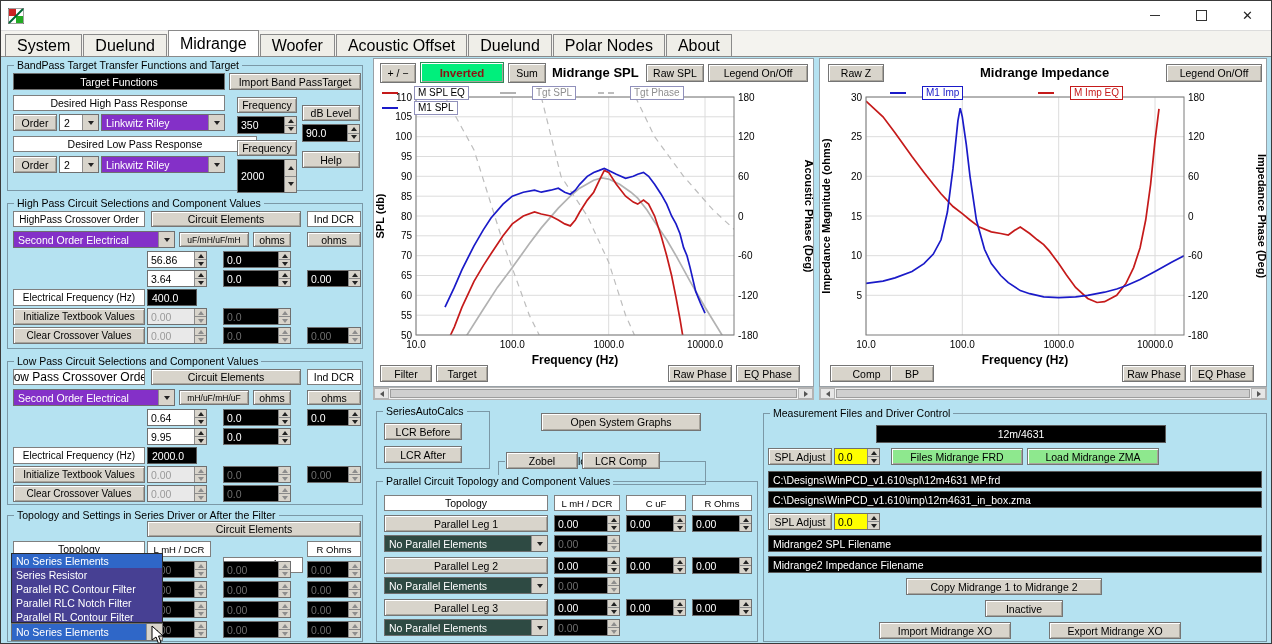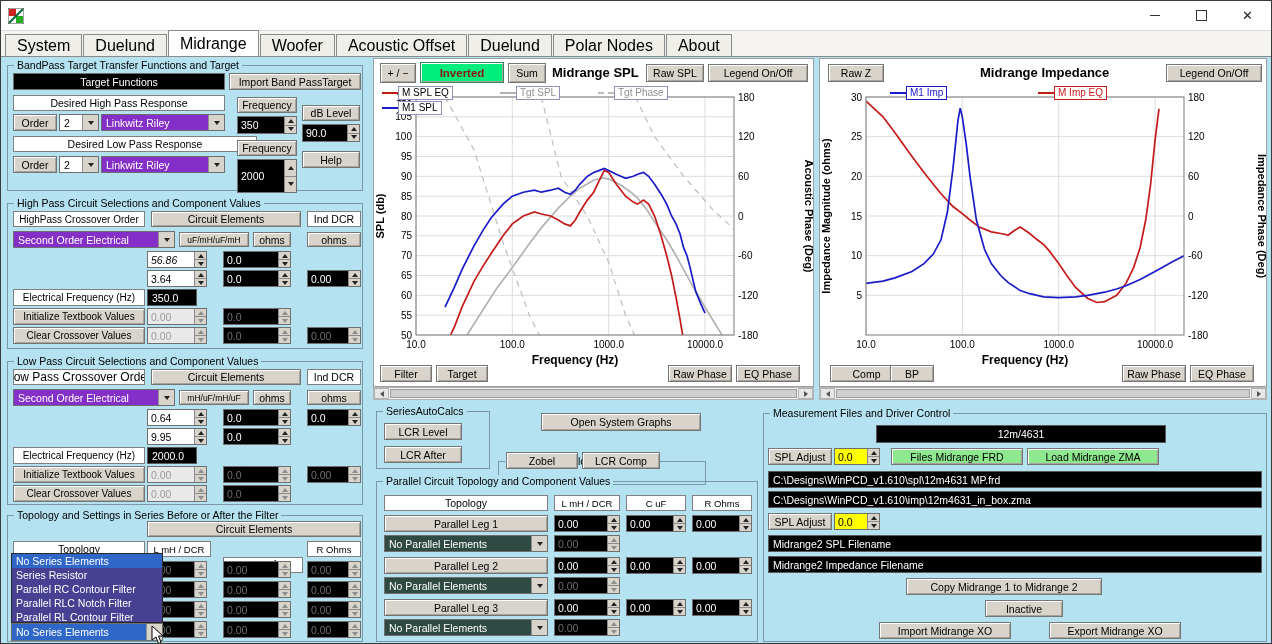--- a/index.html
+++ b/index.html
@@ -42,21 +42,21 @@
   .sarr:first-child{border-bottom:1px solid #8a8a8a}
   .tu{width:0;height:0;border-left:3px solid transparent;border-right:3px solid transparent;border-bottom:4px solid #222}
   .td{width:0;height:0;border-left:3px solid transparent;border-right:3px solid transparent;border-top:4px solid #222}
   .spin.dim .tu{border-bottom-color:#8d8d8d}
   .spin.dim .td{border-top-color:#8d8d8d}
   .droplist{background:#474093;border:1px solid #2a2a2a;z-index:30}
   .dli{height:14px;line-height:14px;color:#fff;font-size:10.5px;padding:0 4px;white-space:nowrap;overflow:hidden}
   .dli.sel{background:#2f67c8}
   .chartbox{background:#fff;border:1px solid #98a0a6}
   .ctitle{font-size:13px;font-weight:bold;white-space:nowrap}
-  .legend-item{position:absolute;display:flex;align-items:center;gap:0;z-index:5}
+  .legend-item{position:absolute;display:flex;align-items:center;gap:16px;z-index:5}
   .lsample{width:16px;height:0;border-top:2px solid #333}
   .lsample.dashed{border-top-style:dashed}
   .lbox{border:1px solid #9090bb;background:#fff;font-size:10px;padding:0 3px;line-height:12px;white-space:nowrap}
   .hscroll{background:#f1f1f1;border:1px solid #b3b3b3;display:flex}
   .harr{width:13px;display:flex;align-items:center;justify-content:center;background:#e6e6e6;border:1px solid #b3b3b3}
   .hthumb{flex:1;background:#cfcfcf;border:1px solid #9d9d9d;margin:1px}
   .tl{width:0;height:0;border-top:3.5px solid transparent;border-bottom:3.5px solid transparent;border-right:4px solid #555}
   .tr{width:0;height:0;border-top:3.5px solid transparent;border-bottom:3.5px solid transparent;border-left:4px solid #555}
   .small9{font-size:8.5px}
   svg text{font-family:"Liberation Sans",sans-serif}
@@ -173,21 +173,21 @@
 <div class="abs combo" style="left:12px;top:230px;width:162px;height:17px">
   <span class="cval purple">Second Order Electrical</span>
     <span class="carr">
       <i class="td"></i>
     </span>
 </div>
 <div class="abs btn small9" style="left:178px;top:231px;width:70px;height:15px">uF/mH/uF/mH</div>
 <div class="abs btn" style="left:252px;top:231px;width:38px;height:15px">ohms</div>
 <div class="abs btn" style="left:306px;top:231px;width:54px;height:15px">ohms</div>
 <div class="abs wlabel" style="left:12px;top:288px;width:132px;height:17px;font-size:10px">Electrical Frequency (Hz)</div>
-<div class="abs bfield" style="left:146px;top:288px;width:50px;height:17px">350.0</div>
+<div class="abs bfield" style="left:146px;top:288px;width:50px;height:17px">400.0</div>
 <div class="abs btn" style="left:12px;top:307px;width:132px;height:17px;font-size:10px">Initialize Textbook Values</div>
 <div class="abs btn" style="left:12px;top:326px;width:132px;height:17px;font-size:10px">Clear Crossover Values</div>
 
 <div class="abs grp" style="left:6px;top:360px;width:356px;height:144px">
   <span class="gtitle">Low Pass Circuit Selections and Component Values</span>
 </div>
 <div class="abs wlabel" style="left:12px;top:368px;width:132px;height:16px;font-size:12px">Low Pass Crossover Order</div>
 <div class="abs btn" style="left:150px;top:368px;width:150px;height:16px">Circuit Elements</div>
 <div class="abs wlabel" style="left:306px;top:368px;width:54px;height:16px">Ind DCR</div>
 <div class="abs combo" style="left:12px;top:388px;width:162px;height:17px">
@@ -198,21 +198,21 @@
 </div>
 <div class="abs btn small9" style="left:178px;top:389px;width:70px;height:15px">mH/uF/mH/uF</div>
 <div class="abs btn" style="left:252px;top:389px;width:38px;height:15px">ohms</div>
 <div class="abs btn" style="left:306px;top:389px;width:54px;height:15px">ohms</div>
 <div class="abs wlabel" style="left:12px;top:446px;width:132px;height:17px;font-size:10px">Electrical Frequency (Hz)</div>
 <div class="abs bfield" style="left:146px;top:446px;width:50px;height:17px">2000.0</div>
 <div class="abs btn" style="left:12px;top:465px;width:132px;height:17px;font-size:10px">Initialize Textbook Values</div>
 <div class="abs btn" style="left:12px;top:484px;width:132px;height:17px;font-size:10px">Clear Crossover Values</div>
 
 <div class="abs grp" style="left:6px;top:514px;width:356px;height:127px">
-  <span class="gtitle">Topology and Settings in Series Before or After the Filter</span>
+  <span class="gtitle">Topology and Settings in Series Driver or After the Filter</span>
 </div>
 <div class="abs btn" style="left:146px;top:520px;width:214px;height:16px">Circuit Elements</div>
 <div class="abs wlabel" style="left:12px;top:540px;width:132px;height:16px">Topology</div>
 <div class="abs wlabel" style="left:146px;top:540px;width:64px;height:16px;font-size:9.5px">L mH / DCR</div>
 <div class="abs wlabel" style="left:222px;top:556px;width:80px;height:16px;font-size:15px">C uF / R</div>
 <div class="abs wlabel" style="left:306px;top:540px;width:54px;height:16px;font-size:9.5px">R Ohms</div>
 <div class="abs droplist" id="droplist" style="left:10px;top:552px;width:152px;height:70px">
     <div class="dli sel">No Series Elements</div>
     <div class="dli">Series Resistor</div>
     <div class="dli">Parallel RC Contour Filter</div>
@@ -396,21 +396,21 @@
     </span>
   <span class="hthumb"></span>
   <span class="harr">
       <i class="tr"></i>
     </span>
 </div>
 
 <div class="abs grp" style="left:375px;top:410px;width:114px;height:58px">
   <span class="gtitle" style="background:#b5e2f1">SeriesAutoCalcs</span>
 </div>
-<div class="abs btn" style="left:383px;top:422px;width:78px;height:17px">LCR Level</div>
+<div class="abs btn" style="left:383px;top:422px;width:78px;height:17px">LCR Before</div>
 <div class="abs btn" style="left:383px;top:445px;width:78px;height:17px">LCR After</div>
 <div class="abs btn" style="left:540px;top:412px;width:160px;height:18px">Open System Graphs</div>
 <div class="abs grp" style="left:497px;top:460px;width:208px;height:24px">
   <span class="gtitle">ParallelAutoCalcs</span>
 </div>
 <div class="abs btn" style="left:505px;top:451px;width:72px;height:17px">Zobel</div>
 <div class="abs btn" style="left:581px;top:451px;width:78px;height:17px">LCR Comp</div>
 
 <div class="abs grp" style="left:375px;top:480px;width:382px;height:161px">
   <span class="gtitle">Parallel Circuit Topology and Component Values</span>
@@ -452,21 +452,21 @@
       </span>
     </span>
   </div>
 <div class="abs bfield" style="left:767px;top:534px;width:494px;height:17px">Midrange2 SPL Filename</div>
 <div class="abs bfield" style="left:767px;top:555px;width:494px;height:17px">Midrange2 Impedance Filename</div>
 <div class="abs btn" style="left:905px;top:577px;width:196px;height:17px">Copy Midrange 1 to  Midrange 2</div>
 <div class="abs btn" style="left:984px;top:599px;width:78px;height:17px">Inactive</div>
 <div class="abs btn" style="left:878px;top:621px;width:132px;height:17px">Import Midrange XO</div>
 <div class="abs btn" style="left:1048px;top:621px;width:132px;height:17px">Export Midrange XO</div>
 
-<div class="abs spin" style="left: 146px; top: 250px; width: 60px; height: 17px; font-style: italic;">
+<div class="abs spin" style="left: 146px; top: 250px; width: 60px; height: 17px;">
     <span class="sval white">56.86</span>
     <span class="sarrs">
       <span class="sarr">
         <i class="tu"></i>
       </span>
       <span class="sarr">
         <i class="td"></i>
       </span>
     </span>
   </div>

